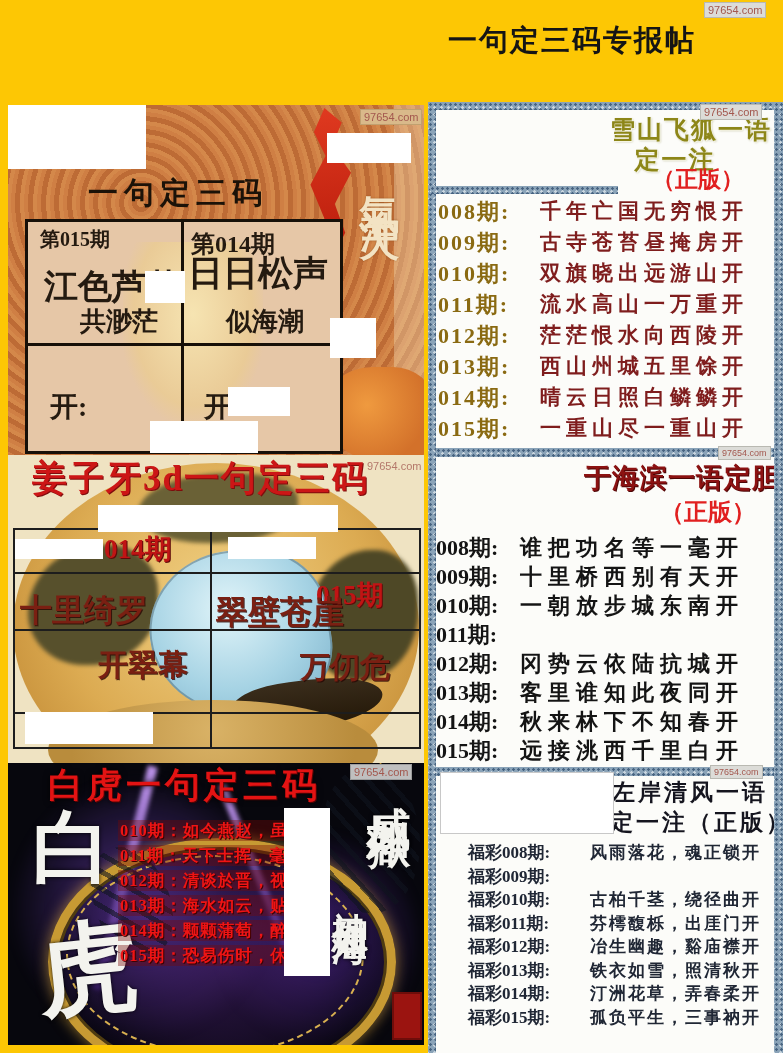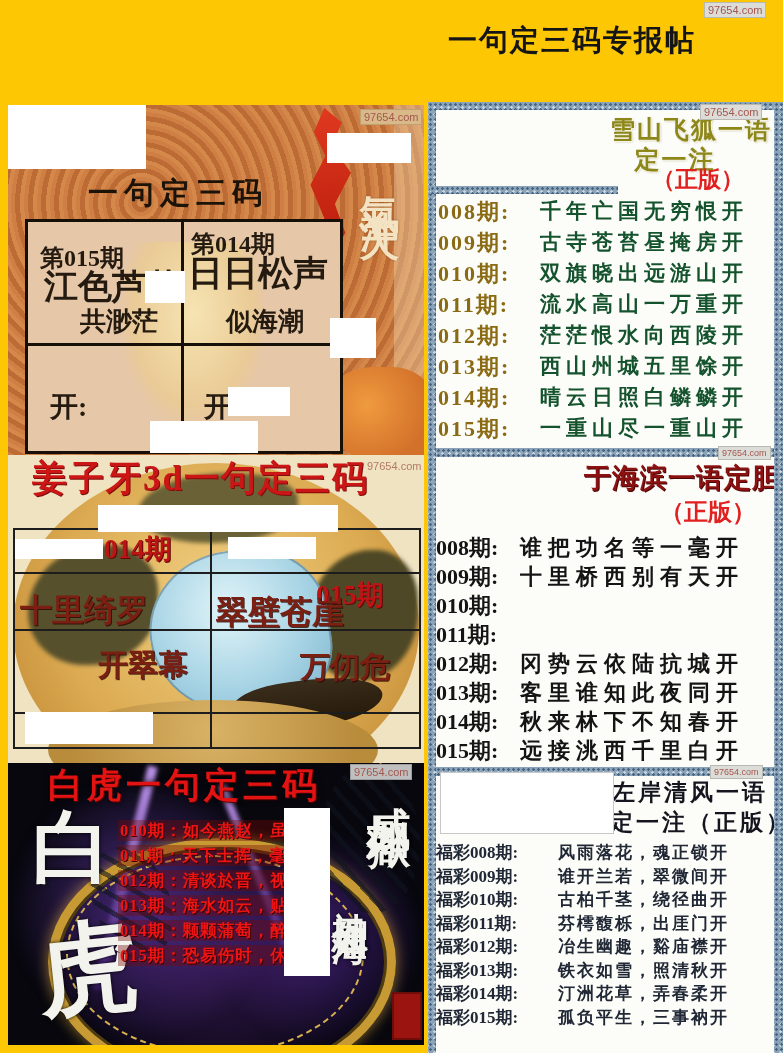--- a/index.html
+++ b/index.html
@@ -86,31 +86,31 @@
   .lp3-seal{position:absolute;left:384px;top:229px;width:26px;height:44px;background:#9b1410;
       border:2px solid #6e0d0a;z-index:9;}
   
   #rcol{position:absolute;left:428px;top:102px;width:355px;height:951px;background:#fcfcf9;}
   .r-border{position:absolute;z-index:15;}
   .r-title-olive{position:absolute;font:bold 25px/28px "Liberation Serif",serif;color:#8d8618;
       letter-spacing:2px;text-shadow:1px 1px 0 rgba(255,255,240,.8),1px 1px 2px rgba(90,85,10,.4);white-space:nowrap;}
   .r-edition{position:absolute;font:bold 23px/26px "Liberation Serif",serif;color:#e12020;white-space:nowrap;}
   .r1row{display:flex;height:31px;align-items:center;white-space:nowrap;}
   .r1num{width:102px;font:bold 22px/31px "Liberation Serif",serif;color:#8a6a12;letter-spacing:2px;}
-  .r1txt{font:bold 21px/31px "Liberation Serif",serif;color:#14532d;letter-spacing:5px;}
+  .r1txt{font:bold 21px/31px "Liberation Serif",serif;color:#7f1d1d;letter-spacing:5px;}
   .r2-title{position:absolute;left:584px;top:463px;width:190px;text-align:right;
       font:bold 27px/30px "Liberation Serif",serif;color:#8c1212;letter-spacing:1px;
       text-shadow:1px 1px 0 #4d0606;white-space:nowrap;}
   .r2row{display:flex;height:29px;align-items:center;white-space:nowrap;}
   .r2num{width:84px;font:bold 22px/29px "Liberation Serif",serif;color:#141414;}
   .r2txt{font:bold 22px/29px "Liberation Serif",serif;color:#141414;letter-spacing:6px;}
   .r3-title{position:absolute;font:bold 23px/26px "Liberation Serif",serif;color:#15151f;
       letter-spacing:3px;white-space:nowrap;}
   .r3row{display:flex;height:23.5px;align-items:center;white-space:nowrap;}
-  .r3num{width:122px;font:bold 17px/23px "Liberation Serif",serif;color:#202735;}
+  .r3num{width:122px;font:bold 17px/23px "Liberation Serif",serif;color:#202735;margin-left:32px;}
   .r3txt{font:bold 17px/23px "Liberation Serif",serif;color:#202735;letter-spacing:2px;}
 </style>
 </head>
 <body>
 
 <div id="screen">
 
   <div class="page-title">一句定三码专报帖</div>
   <div class="wm" style="left:704px;top:2px;">97654.com</div>
 
@@ -118,21 +118,21 @@
     <div class="lp1-rightlite"></div>
     <div class="lp1-ribbon"></div>
     <div class="lp1-qi">氣沖天</div>
     <div class="lp1-blob"></div>
     <div class="lp1-title">一句定三码</div>
 
     <div class="lp1-table">
       <div class="lp1-patch"></div>
       <div class="lp1-colline"></div>
       <div class="lp1-rowline"></div>
-      <div class="lp1-celltxt" style="left:12px;top:20px;font-size:24px;">第015期</div>
+      <div class="lp1-celltxt" style="left:12px;top:4px;font-size:20px;">第015期</div>
       <div class="lp1-celltxt" style="left:163px;top:6px;font-size:24px;">第014期</div>
       <div class="lp1-celltxt" style="left:8px;top:42px;font-size:34px;margin-left:8px;">江色芦花</div>
       <div class="lp1-celltxt" style="left:160px;top:28px;font-size:35px;">日日松声</div>
       <div class="lp1-celltxt" style="left:52px;top:82px;font-size:26px;text-align:center;">共渺茫</div>
       <div class="lp1-celltxt" style="left:198px;top:82px;font-size:26px;">似海潮</div>
       <div class="lp1-celltxt" style="left:22px;top:166px;font-size:28px;">开:</div>
       <div class="lp1-celltxt" style="left:176px;top:166px;font-size:28px;">开:</div>
     </div>
   </div>
 
@@ -261,20 +261,21 @@
     <div class="r2row">
         <span class="r2num">008期:</span>
         <span class="r2txt">谁把功名等一毫开</span>
       </div>
     <div class="r2row">
         <span class="r2num">009期:</span>
         <span class="r2txt">十里桥西别有天开</span>
       </div>
     <div class="r2row">
         <span class="r2num">010期:</span>
+        <span class="r2txt">一朝放步城东南开</span>
       </div>
     <div class="r2row">
         <span class="r2num">011期:</span>
       </div>
     <div class="r2row">
         <span class="r2num">012期:</span>
         <span class="r2txt">冈势云依陆抗城开</span>
       </div>
     <div class="r2row">
         <span class="r2num">013期:</span>
@@ -294,21 +295,20 @@
   <div class="whitebox" style="left:440px;top:772px;width:172px;height:60px;border:1px solid #c8c8c8;"></div>
   <div class="r3-title" style="left:612px;top:780px;">左岸清风一语</div>
   <div class="r3-title" style="left:610px;top:810px;">定一注（正版）</div>
   <div class="abs" style="left:436px;top:841px;">
     <div class="r3row">
         <span class="r3num">福彩008期:</span>
         <span class="r3txt">风雨落花，魂正锁开</span>
       </div>
     <div class="r3row">
         <span class="r3num">福彩009期:</span>
-        <span class="r3txt">谁开兰若，翠微间开</span>
       </div>
     <div class="r3row">
         <span class="r3num">福彩010期:</span>
         <span class="r3txt">古柏千茎，绕径曲开</span>
       </div>
     <div class="r3row">
         <span class="r3num">福彩011期:</span>
         <span class="r3txt">芬樗馥栎，出厓门开</span>
       </div>
     <div class="r3row">

